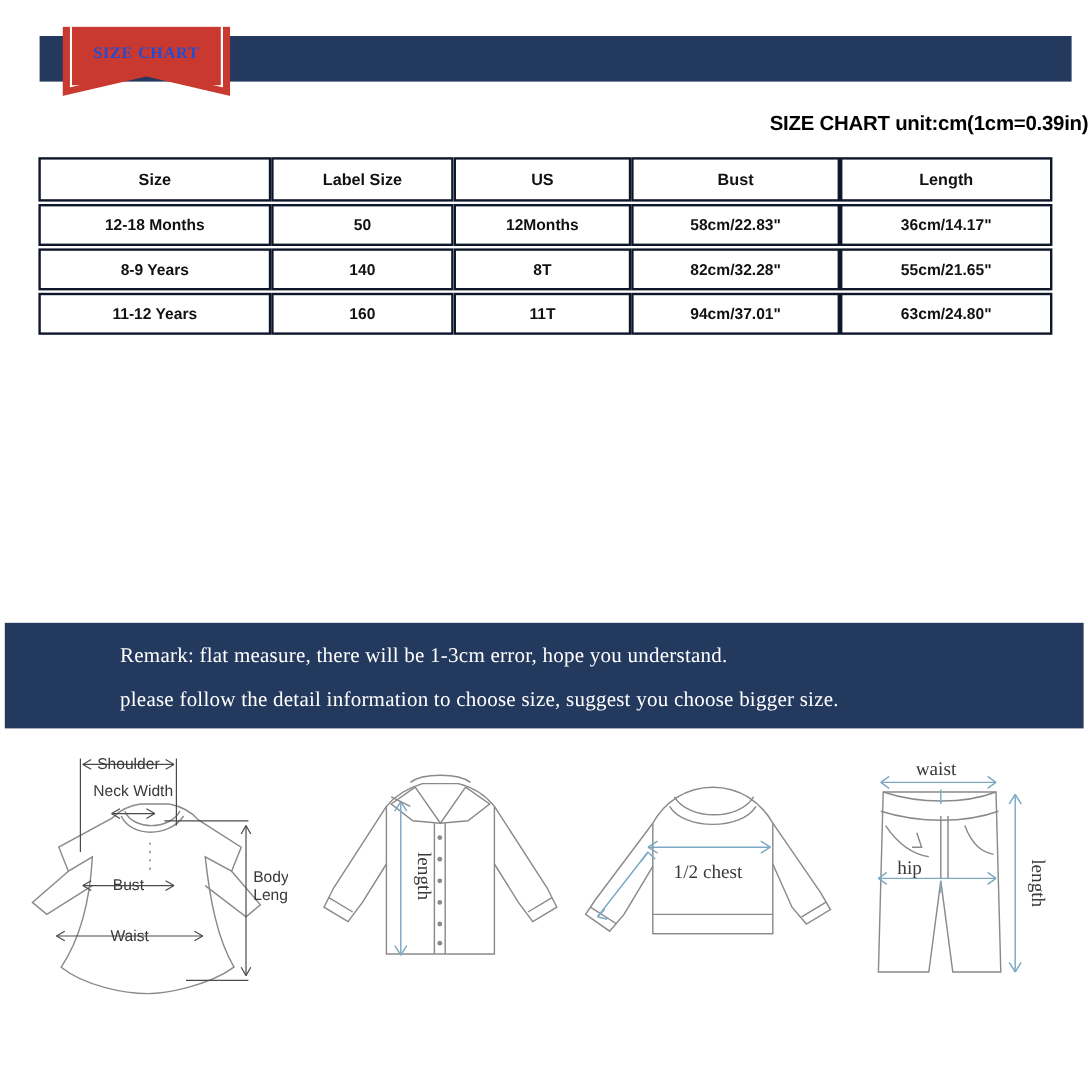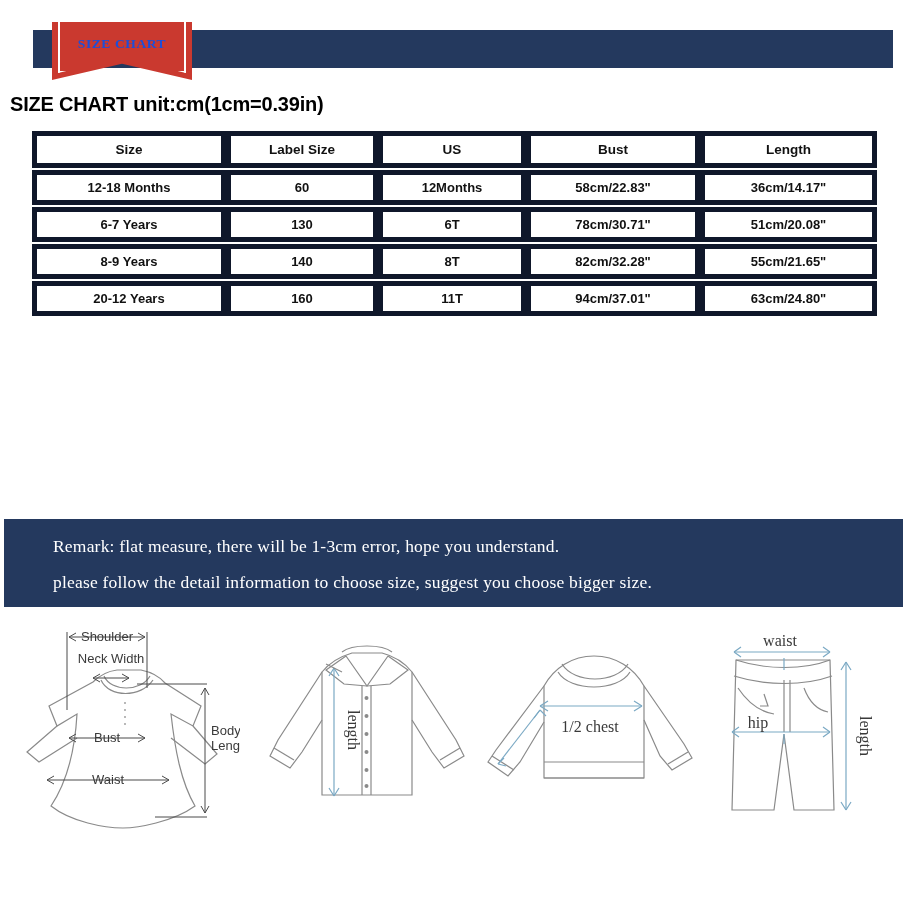--- a/index.html
+++ b/index.html
@@ -63,43 +63,43 @@
     font-weight: 700;
     letter-spacing: 0.6px;
   }
 
   
   #chart-title {
     position: absolute;
     left: 0;
     right: 0;
     top: 93px;
-    text-align: left;
+    text-align: right;
     font-family: "Liberation Sans", sans-serif;
-    font-size: 20px;
+    font-size: 17px;
     font-weight: 700;
     letter-spacing: -0.2px;
     margin-left: 10px;
   }
 
   
   #size-table-wrap {
     position: absolute;
     left: 32px;
     top: 129px;
     width: 845px;
   }
   table.size-table {
     border-collapse: separate;
     border-spacing: 0 2px;
     width: 845px;
     table-layout: fixed;
   }
   table.size-table td, table.size-table th {
-    border: 5px solid #0f172a;
+    border: 2px solid #0f172a;
     height: 35px;
     text-align: center;
     vertical-align: middle;
     font-size: 13px;
     font-weight: 700;
     font-family: "Liberation Sans", sans-serif;
     color: #111111;
     background: #ffffff;
     padding: 0 2px;
     box-sizing: border-box;
@@ -121,21 +121,21 @@
     top: 519px;
     width: 899px;
     height: 88px;
     background: #24395e;
     box-sizing: border-box;
   }
   #remark-banner .line {
     color: #ffffff;
     font-family: "Liberation Serif", serif;
     font-size: 17.5px;
-    margin-left: 49px;
+    margin-left: 96px;
     letter-spacing: 0.2px;
   }
   #remark-banner .line1 { padding-top: 17px; }
   #remark-banner .line2 { padding-top: 15px; }
 
   
   #diagrams {
     position: absolute;
     left: 0;
     top: 610px;
@@ -190,41 +190,34 @@
         <th>Size</th>
         <th>Label Size</th>
         <th>US</th>
         <th>Bust</th>
         <th>Length</th>
       </tr>
     </thead>
     <tbody>
       <tr>
         <td>12-18 Months</td>
-        <td>60</td>
+        <td>50</td>
         <td>12Months</td>
         <td>58cm/22.83"</td>
         <td>36cm/14.17"</td>
-      </tr>
-      <tr>
-        <td>6-7 Years</td>
-        <td>130</td>
-        <td>6T</td>
-        <td>78cm/30.71"</td>
-        <td>51cm/20.08"</td>
       </tr>
       <tr>
         <td>8-9 Years</td>
         <td>140</td>
         <td>8T</td>
         <td>82cm/32.28"</td>
         <td>55cm/21.65"</td>
       </tr>
       <tr>
-        <td>20-12 Years</td>
+        <td>11-12 Years</td>
         <td>160</td>
         <td>11T</td>
         <td>94cm/37.01"</td>
         <td>63cm/24.80"</td>
       </tr>
     </tbody>
   </table>
 </div>
 
 <div id="remark-banner">

